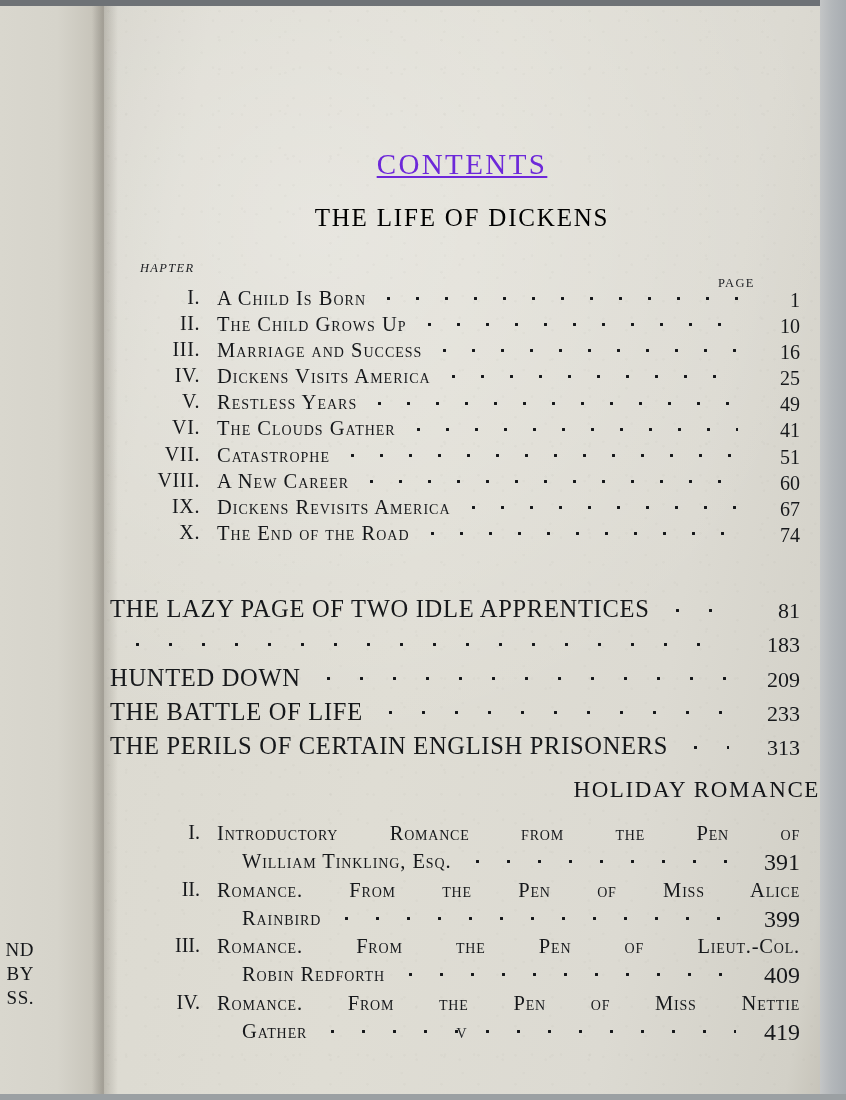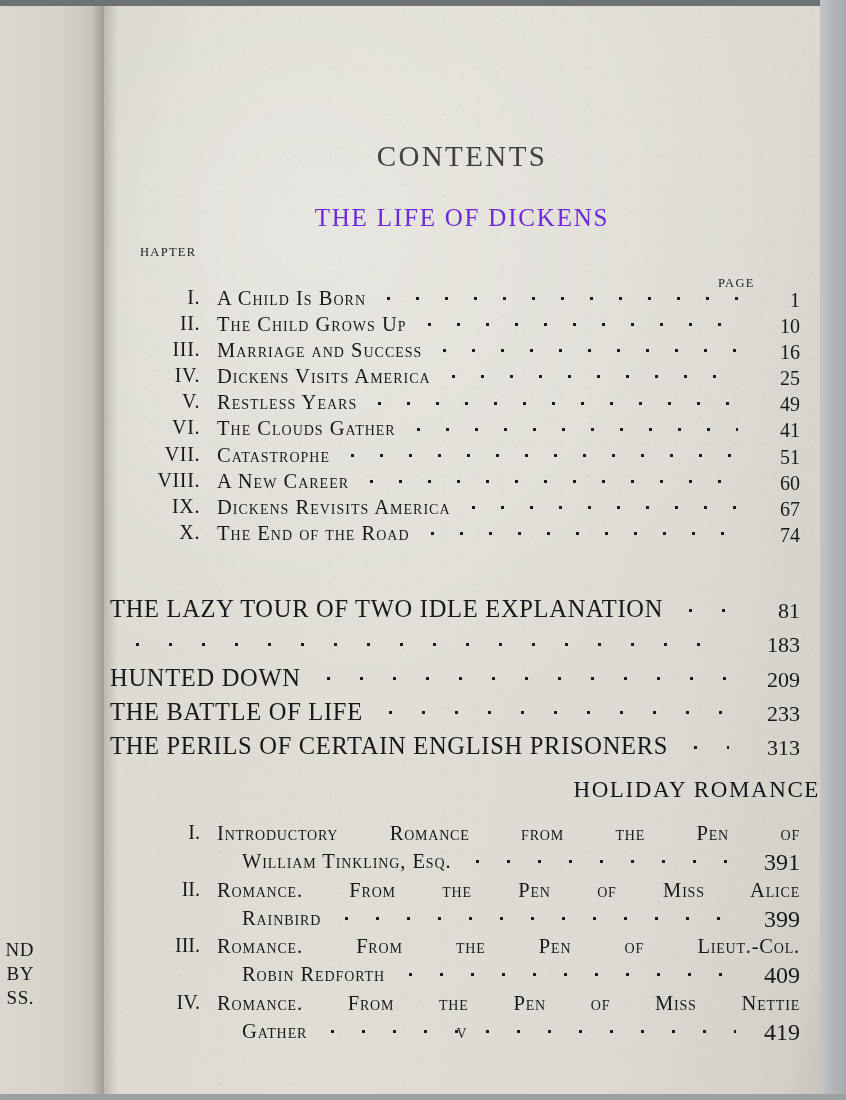--- a/index.html
+++ b/index.html
@@ -68,49 +68,50 @@
 
   
   .content {
     position:absolute;
     left:104px; top:6px;
     width:716px; height:1094px;
     color:#16181b;
   }
 
   .title {
-    position:absolute; left:0; right:0; top:134px;
+    position:absolute; left:0; right:0; top:142px;
     text-align:center;
     font-size:29px;
     letter-spacing:2.4px;
-    color:#404040;
+    color:#6d28d9;
+    text-decoration:underline;
   }
   .subtitle {
     position:absolute; left:0; right:0; top:198px;
     text-align:center;
     font-size:25px;
     letter-spacing:1.8px;
-    color:#6d28d9;
+    color:#000000;
   }
   .section-head {
     position:absolute; left:0; right:0;
     text-align:center;
     font-size:23px;
     letter-spacing:1.6px;
     color:#14161a;
   }
   #holiday-head { top: 771px; text-align: right; }
 
   .colhead {
     position:absolute;
     font-size:12.5px;
     letter-spacing:1.3px;
     color:#1a1c20;
   }
-  #colhead-chapter { left:36px; top:239px; }
+  #colhead-chapter { left:36px; top:255px;font-style:italic; }
   #colhead-page    { left:614px; top:270px; width:80px; text-align:left; }
 
   
   .chlist {
     position:absolute;
     left:20px; top:281px; width:676px;
   }
   .chrow {
     position:relative;
     height:26.1px;
@@ -325,21 +326,21 @@
         <div class="chrow">
           <span class="num">X.</span>
           <span class="title-cell">The End of the Road</span>
           <span class="leader"></span>
           <span class="pg">74</span>
         </div>
       </div>
 
     <div class="works" id="works-list">
         <div class="wrow">
-          <span class="wtitle">THE LAZY TOUR OF TWO IDLE EXPLANATION</span>
+          <span class="wtitle">THE LAZY PAGE OF TWO IDLE APPRENTICES</span>
           <span class="leader"></span>
           <span class="wpg">81</span>
         </div>
         <div class="wrow">
           <span class="leader"></span>
           <span class="wpg">183</span>
         </div>
         <div class="wrow">
           <span class="wtitle">HUNTED DOWN</span>
           <span class="leader"></span>

